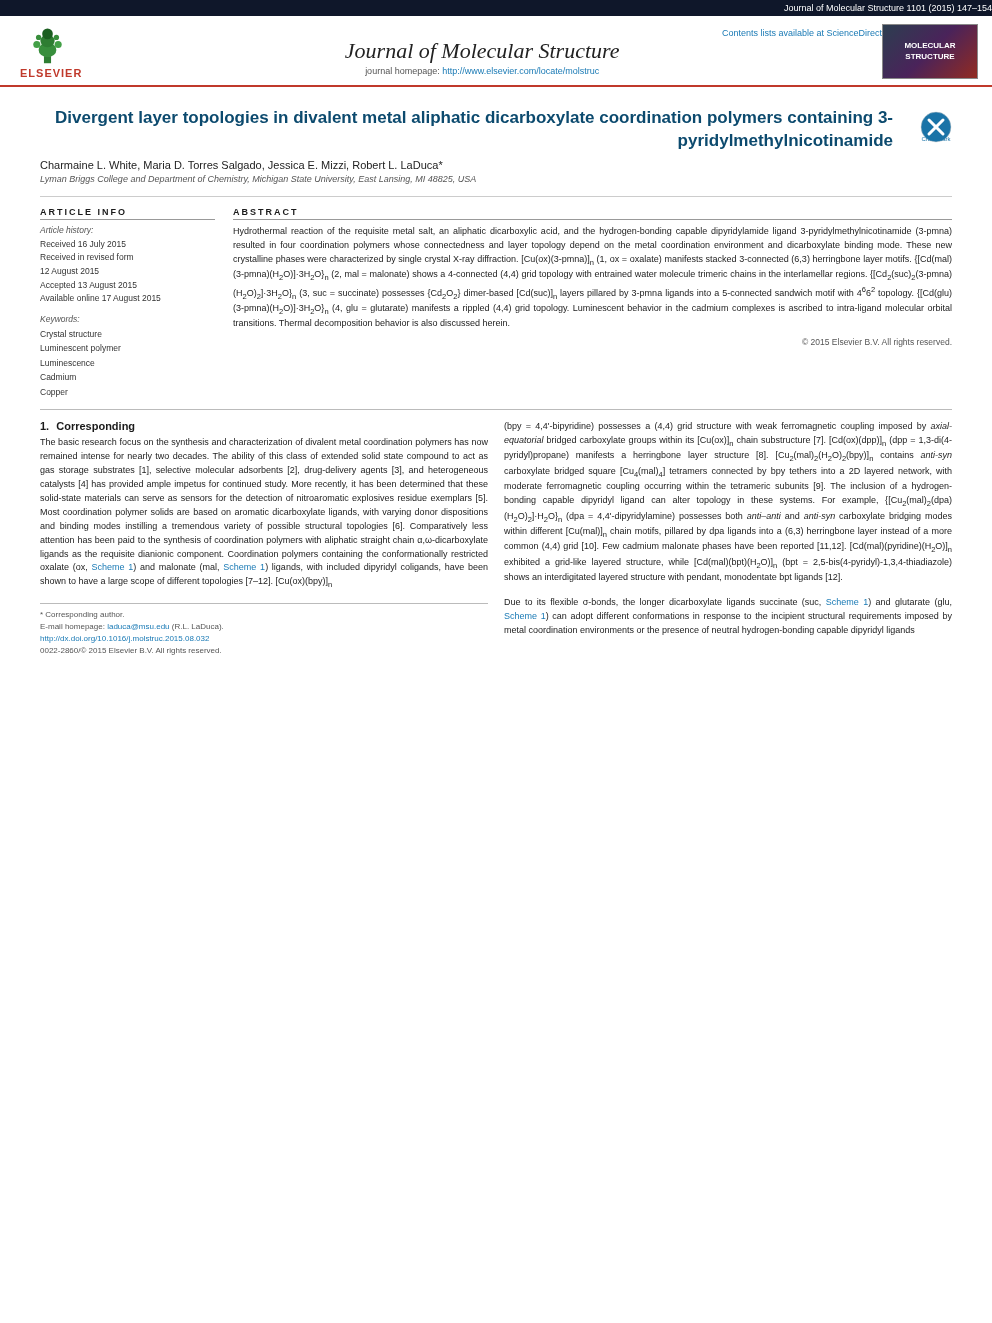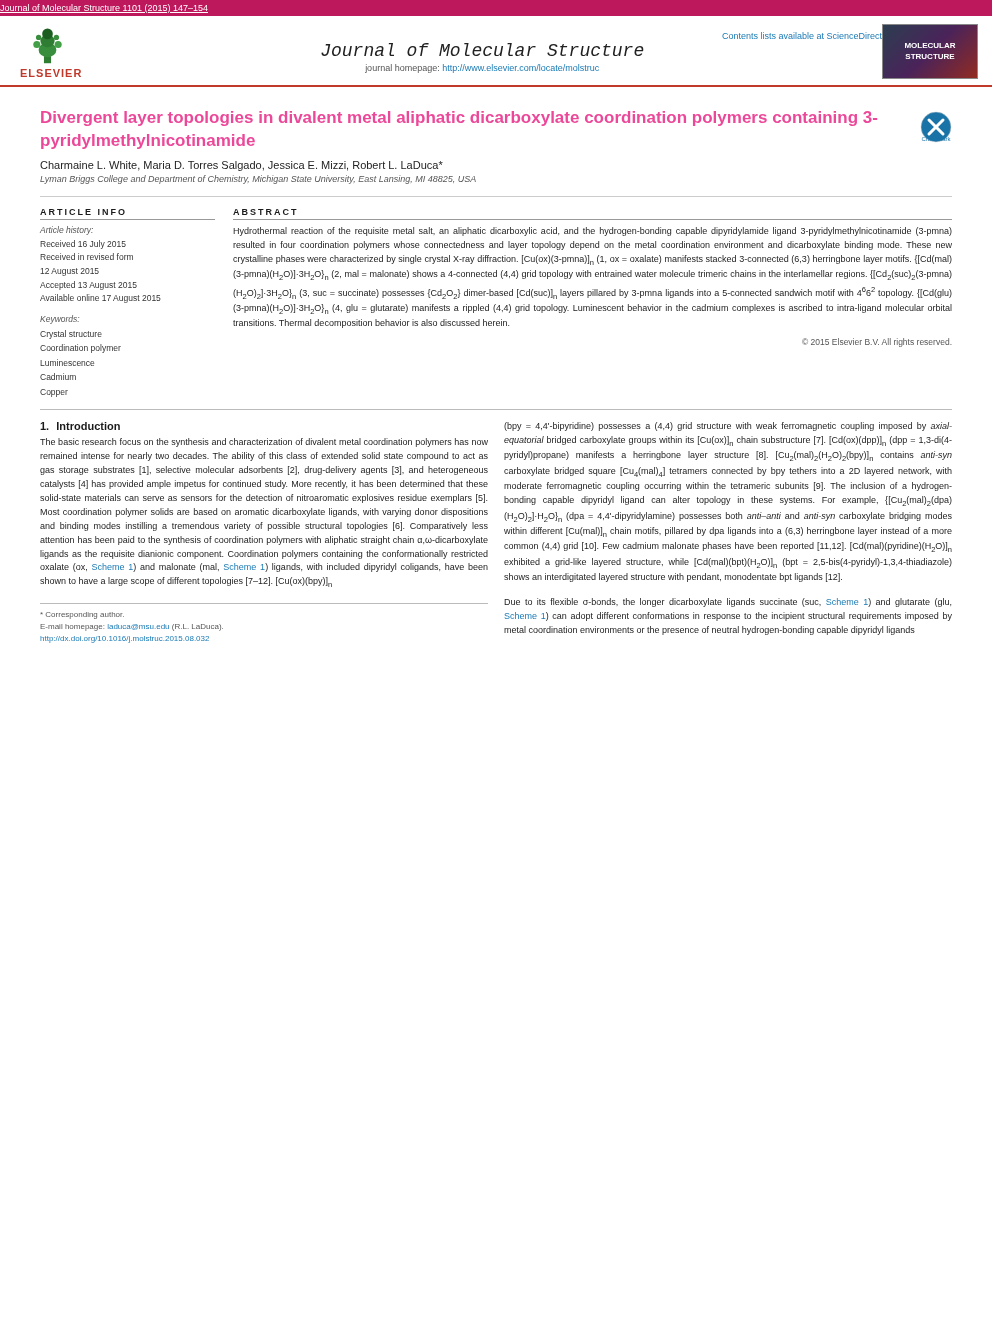--- a/index.html
+++ b/index.html
@@ -10,43 +10,42 @@
       min-height: 1323px;
       font-size: 10px;
       color: #000;
     }
     .page-wrapper {
       width: 992px;
       background: #fff;
     }
     
     .top-bar {
-      background: #be185d;
+      background: #0f172a;
       color: #fff;
-      text-align: left;
+      text-align: right;
       padding: 3px 0;
       font-size: 9px;
       font-family: Arial, sans-serif;
-      text-decoration: underline;
     }
     
     .journal-header {
       border-bottom: 2px solid #c0392b;
       padding: 8px 20px 6px 20px;
       display: flex;
       align-items: center;
       justify-content: space-between;
     }
     .journal-header-center {
       flex: 1;
       text-align: center;
     }
     .journal-title {
-      font-size: 18px;
-      font-family: Liberation Mono, monospace;
+      font-size: 22px;
+      font-family: Liberation Serif, serif;
       font-style: italic;
       color: #222;
       margin-bottom: 2px;
     }
     .journal-homepage {
       font-size: 9px;
       font-family: Arial, sans-serif;
       color: #555;
     }
     .journal-header-right {
@@ -103,24 +102,25 @@
       padding: 10px 0 8px 0;
       border-bottom: 1px solid #ccc;
       display: flex;
       align-items: flex-start;
       justify-content: space-between;
     }
     .article-title {
       font-size: 17px;
       font-family: Arial, sans-serif;
       font-weight: bold;
-      color: #ec4899;
+      color: #0c4a6e;
       line-height: 1.35;
       flex: 1;
       padding-right: 15px;
+      text-align: right;
     }
     .crossmark-badge {
       width: 32px;
       height: 32px;
       flex-shrink: 0;
       margin-top: 4px;
     }
     .authors-line {
       font-size: 11px;
       font-family: Arial, sans-serif;
@@ -322,21 +322,21 @@
         <div class="article-info-label">Article history:</div>
         <div class="article-info-row">Received 16 July 2015</div>
         <div class="article-info-row">Received in revised form</div>
         <div class="article-info-row">12 August 2015</div>
         <div class="article-info-row">Accepted 13 August 2015</div>
         <div class="article-info-row">Available online 17 August 2015</div>
 
         <div class="keywords-section">
           <div class="article-info-label">Keywords:</div>
           <div class="keyword-item">Crystal structure</div>
-          <div class="keyword-item">Coordination polymer</div>
+          <div class="keyword-item">Luminescent polymer</div>
           <div class="keyword-item">Luminescence</div>
           <div class="keyword-item">Cadmium</div>
           <div class="keyword-item">Copper</div>
         </div>
       </div>
 
       <div class="col-right">
         <div class="section-heading">Abstract</div>
         <div class="abstract-text">
           Hydrothermal reaction of the requisite metal salt, an aliphatic dicarboxylic acid, and the hydrogen-bonding capable dipyridylamide ligand 3-pyridylmethylnicotinamide (3-pmna) resulted in four coordination polymers whose connectedness and layer topology depend on the metal coordination environment and dicarboxylate binding mode. These new crystalline phases were characterized by single crystal X-ray diffraction. [Cu(ox)(3-pmna)]<sub>n</sub> (1, ox = oxalate) manifests stacked 3-connected (6,3) herringbone layer motifs. {[Cd(mal)(3-pmna)(H<sub>2</sub>O)]·3H<sub>2</sub>O}<sub>n</sub> (2, mal = malonate) shows a 4-connected (4,4) grid topology with entrained water molecule trimeric chains in the interlamellar regions. {[Cd<sub>2</sub>(suc)<sub>2</sub>(3-pmna)(H<sub>2</sub>O)<sub>2</sub>]·3H<sub>2</sub>O}<sub>n</sub> (3, suc = succinate) possesses {Cd<sub>2</sub>O<sub>2</sub>} dimer-based [Cd(suc)]<sub>n</sub> layers pillared by 3-pmna ligands into a 5-connected sandwich motif with 4<sup>6</sup>6<sup>2</sup> topology. {[Cd(glu)(3-pmna)(H<sub>2</sub>O)]·3H<sub>2</sub>O}<sub>n</sub> (4, glu = glutarate) manifests a rippled (4,4) grid topology. Luminescent behavior in the cadmium complexes is ascribed to intra-ligand molecular orbital transitions. Thermal decomposition behavior is also discussed herein.
@@ -345,38 +345,39 @@
       </div>
     </div>
 
     <hr class="section-divider">
 
     <div class="body-two-col">
 
       <div class="body-col">
         <div class="body-section-title">
           <span>1.</span>
-          <span style="margin-left:4px;">Introduction</span>
+          <span style="margin-left:4px;">Corresponding</span>
         </div>
         <div class="body-text">
           The basic research focus on the <span>synthesis</span> and characterization of divalent metal coordination polymers has now remained intense for nearly two decades. The ability of this class of extended solid state compound to act as gas storage substrates [1], selective molecular adsorbents [2], drug-delivery agents [3], and heterogeneous catalysts [4] has provided ample impetus for continued study. More recently, it has been determined that these solid-state materials can serve as sensors for the detection of nitroaromatic explosives residue exemplars [5]. Most coordination polymer solids are based on aromatic dicarboxylate ligands, with varying donor dispositions and binding modes instilling a tremendous variety of possible structural topologies [6]. Comparatively less attention has been paid to the synthesis of coordination polymers with aliphatic straight chain α,ω-dicarboxylate ligands as the requisite dianionic component. Coordination polymers containing the conformationally restricted oxalate (ox, <span class="scheme-link" style="color:#1a7ab5;">Scheme 1</span>) and malonate (mal, <span class="scheme-link" style="color:#1a7ab5;">Scheme 1</span>) ligands, with included dipyridyl coligands, have been shown to have a large scope of different topologies [7–12]. [Cu(ox)(bpy)]<sub>n</sub>
         </div>
 
         <div class="footnote-area">
           <div class="footnote-text">
             <span>* Corresponding author.</span>
           </div>
           <div class="footnote-text">
             <span>E-mail homepage:</span>
             <span class="link" style="color:#1a7ab5;">laduca@msu.edu</span>
             <span>(R.L. LaDuca).</span>
           </div>
           <div class="footnote-text">
             <span class="link" style="color:#1a7ab5;">http://dx.doi.org/10.1016/j.molstruc.2015.08.032</span>
           </div>
+          <div class="footnote-text">0022-2860/© 2015 Elsevier B.V. All rights reserved.</div>
         </div>
       </div>
 
       <div class="body-col">
         <div class="body-text">
           (bpy = 4,4'-bipyridine) possesses a (4,4) grid structure with weak ferromagnetic coupling imposed by <em>axial-equatorial</em> bridged carboxylate groups within its [Cu(ox)]<sub>n</sub> chain substructure [7]. [Cd(ox)(dpp)]<sub>n</sub> (dpp = 1,3-di(4-pyridyl)propane) manifests a herringbone layer structure [8]. [Cu<sub>2</sub>(mal)<sub>2</sub>(H<sub>2</sub>O)<sub>2</sub>(bpy)]<sub>n</sub> contains <em>anti-syn</em> carboxylate bridged square [Cu<sub>4</sub>(mal)<sub>4</sub>] tetramers connected by bpy tethers into a 2D layered network, with moderate ferromagnetic coupling occurring within the tetrameric subunits [9]. The inclusion of a hydrogen-bonding capable dipyridyl ligand can alter topology in these systems. For example, {[Cu<sub>2</sub>(mal)<sub>2</sub>(dpa)(H<sub>2</sub>O)<sub>2</sub>]·H<sub>2</sub>O}<sub>n</sub> (dpa = 4,4'-dipyridylamine) possesses both <em>anti–anti</em> and <em>anti-syn</em> carboxylate bridging modes within different [Cu(mal)]<sub>n</sub> chain motifs, pillared by dpa ligands into a (6,3) herringbone layer instead of a more common (4,4) grid [10]. Few cadmium malonate phases have been reported [11,12]. [Cd(mal)(pyridine)(H<sub>2</sub>O)]<sub>n</sub> exhibited a grid-like layered structure, while [Cd(mal)(bpt)(H<sub>2</sub>O)]<sub>n</sub> (bpt = 2,5-bis(4-pyridyl)-1,3,4-thiadiazole) <span>shows</span> an interdigitated layered structure with pendant, monodentate bpt ligands [12].
         </div>
         <br>
         <div class="body-text">
           Due to its flexible σ-bonds, the longer dicarboxylate ligands succinate (suc, <span class="scheme-link" style="color:#1a7ab5;">Scheme 1</span>) and glutarate (glu, <span class="scheme-link" style="color:#1a7ab5;">Scheme 1</span>) can adopt different conformations in response to the incipient structural requirements imposed by metal coordination environments or the presence of neutral hydrogen-bonding capable dipyridyl ligands

